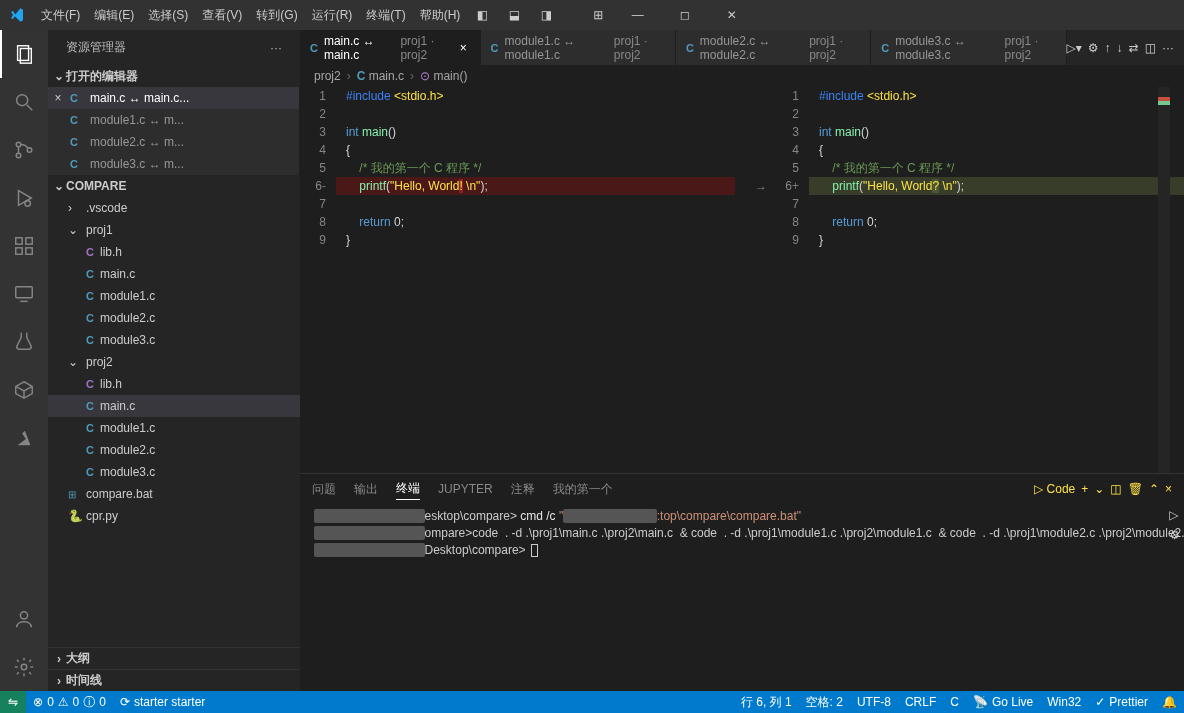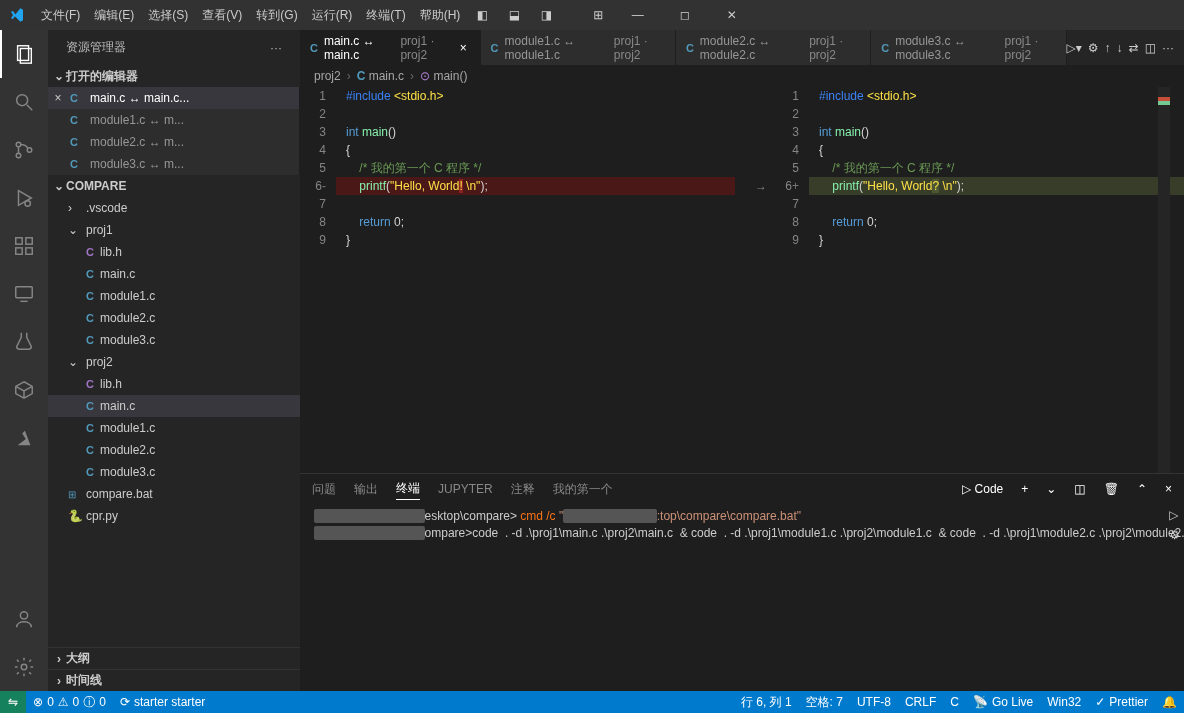--- a/index.html
+++ b/index.html
@@ -65,26 +65,26 @@
 .pane-right .code-row.added{background:#373d29}
 .minimap{position:absolute;right:14px;top:0;bottom:0;width:12px;background:#252526}
 .minimap .mark{position:absolute;height:4px;width:100%}
 .minimap .mark.red{background:#c74e39}
 .minimap .mark.green{background:#73c991}
 .sash{width:14px;background:#1e1e1e}
 .panel{height:218px;display:flex;flex-direction:column;background:#1e1e1e;border-top:1px solid #333}
 .panel-tabs{height:30px;display:flex;align-items:center;padding:0 12px;gap:18px;color:#888;font-size:11px}
 .panel-tabs .pt{cursor:pointer;padding:2px 0}
 .panel-tabs .pt.active{color:#fff;border-bottom:1px solid #fff}
-.panel-tabs .pactions{margin-left:auto;display:flex;align-items:flex-end;gap:18px;color:#ffffff}
+.panel-tabs .pactions{margin-left:auto;display:flex;align-items:flex-end;gap:6px;color:#fde047}
 .panel-tabs .pactions span{cursor:pointer}
 .terminal{flex:1;padding:4px 14px;font-family:Consolas,"Courier New",monospace;font-size:12px;color:#ccc;overflow:hidden;position:relative}
 .terminal .line{white-space:pre;line-height:17px}
 .blur{background:#555;color:transparent;border-radius:2px}
-.term-cmd{color:#f97316}
+.term-cmd{color:#e5e5e5}
 .term-str{color:#ce9178}
 .terminal .caret{display:inline-block;width:7px;height:13px;border:1px solid #ccc;vertical-align:middle;margin-left:2px}
 .term-side{position:absolute;right:4px;top:4px;display:flex;flex-direction:column;gap:6px;color:#ccc}
 .statusbar{height:22px;background:#007acc;display:flex;align-items:center;color:#fff;font-size:12px}
 .statusbar .sb{padding:0 7px;height:22px;display:flex;align-items:center;cursor:pointer;gap:4px}
 .statusbar .sb.remote{background:#16825d;padding:0 8px}
 .statusbar .spacer{flex:1}
 .outline-sec{border-top:1px solid #333}
 </style>
 </head>
@@ -459,20 +459,21 @@
           </div>
         </div>
       <div class="terminal" id="term">
         <div class="term-side">
           <span>▷</span>
           <span>⚙</span>
         </div>
       <div class="line"><span class="blur">█████████████</span>esktop\compare&gt; <span class="term-cmd">cmd /c</span><span class="term-str"> "<span class="blur">███████████</span>:top\compare\compare.bat"</span></div>
           <div class="line"></div>
           <div class="line"><span class="blur">█████████████</span>ompare&gt;code  . -d .\proj1\main.c .\proj2\main.c  &amp; code  . -d .\proj1\module1.c .\proj2\module1.c  &amp; code  . -d .\proj1\module2.c .\proj2\module2.c  &amp; code  . -d .\pro</div>
+          <div class="line"><span class="blur">█████████████</span>Desktop\compare&gt; <span class="caret"></span></div>
         </div>
     </div>
   </div>
 </div>
 
 <div class="statusbar">
   <div class="sb remote">⇋</div>
   <div class="sb">
       <span>⊗</span>
       <span>0</span>
@@ -480,21 +481,21 @@
       <span>0</span>
       <span>ⓘ</span>
       <span>0</span>
     </div>
   <div class="sb">
       <span>⟳</span>
       <span>starter starter</span>
     </div>
   <div class="spacer"></div>
   <div class="sb">行 6, 列 1</div>
-  <div class="sb">空格: 7</div>
+  <div class="sb">空格: 2</div>
   <div class="sb">UTF-8</div>
   <div class="sb">CRLF</div>
   <div class="sb">C</div>
   <div class="sb">
       <span>📡</span>
       <span>Go Live</span>
     </div>
   <div class="sb">Win32</div>
   <div class="sb">
       <span>✓</span>

